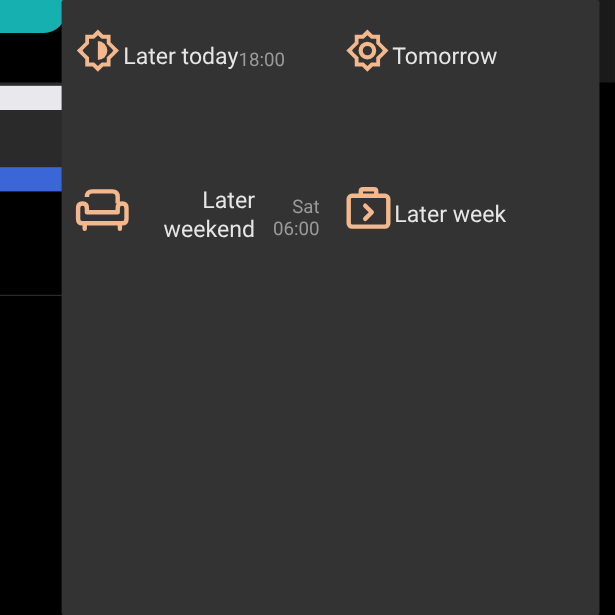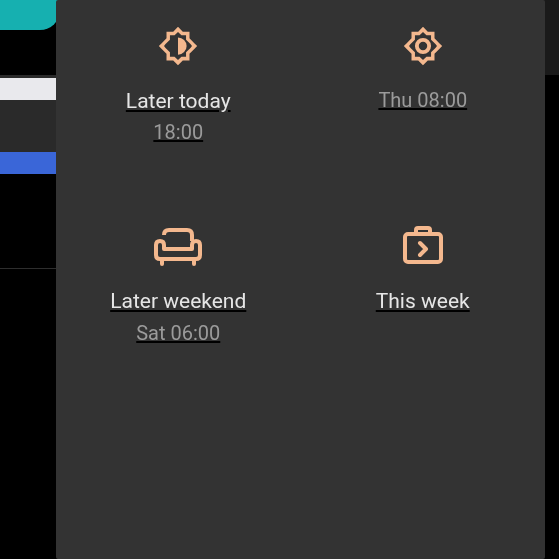--- a/index.html
+++ b/index.html
@@ -49,47 +49,46 @@
 
   .grid {
     display: grid;
     grid-template-columns: 1fr 1fr;
     row-gap: 78px;
     column-gap: 0;
   }
 
   .option {
     display: flex;
-    flex-direction: column;
+    flex-direction: row;
     align-items: center;
     justify-content: flex-start;
-    text-align: left;
+    text-align: right;
     cursor: pointer;
     padding: 0 10px;
-    text-decoration: underline;
   }
 
   .icon-wrap {
     height: 48px;
     display: flex; align-items: center; justify-content: center;
     margin-bottom: 18px;
   }
   .icon-wrap svg { display: block; }
 
   .label {
     color: #e6e6e6;
     font-size: 21px;
     font-weight: 400;
     line-height: 1.25;
     margin-bottom: 6px;
     white-space: pre-line;
   }
   .sublabel {
     color: #9b9b9b;
-    font-size: 20px;
+    font-size: 17px;
     font-weight: 400;
   }
 
   .accent-fill { fill: #f4b88e; }
   .accent-stroke { stroke: #f4b88e; }
 </style>
 </head>
 <body>
 
 <div class="bg">
@@ -117,21 +116,21 @@
     </div>
 
     <div class="option">
       <div class="icon-wrap">
         <svg width="46" height="46" viewBox="0 0 24 24">
           <path class="accent-fill" d="M12 2 L14.5 4.5 L18 4.5 L18 8 L20.5 10.5 L22 12 L20.5 13.5 L18 16 L18 19.5 L14.5 19.5 L12 22 L9.5 19.5 L6 19.5 L6 16 L3.5 13.5 L2 12 L3.5 10.5 L6 8 L6 4.5 L9.5 4.5 Z
                  M12 4.7 L10.2 6.4 L7.8 6.4 L7.8 8.8 L5.5 11 L4.7 12 L5.5 13 L7.8 15.2 L7.8 17.6 L10.2 17.6 L12 19.3 L13.8 17.6 L16.2 17.6 L16.2 15.2 L18.5 13 L19.3 12 L18.5 11 L16.2 8.8 L16.2 6.4 L13.8 6.4 Z" fill-rule="evenodd"></path>
           <circle cx="12" cy="12" r="3.2" fill="none" class="accent-stroke" stroke-width="2"></circle>
         </svg>
       </div>
-      <div class="sublabel">Thu 08:00</div>
+      <div class="label">Tomorrow</div>
     </div>
 
     <div class="option">
       <div class="icon-wrap">
         <svg width="54" height="42" viewBox="0 0 54 42">
           <g fill="none" class="accent-stroke" stroke-width="4" stroke-linejoin="round">
             <path d="M13 10 Q13 5 18 5 L36 5 Q41 5 41 10 L41 16"></path>
             <path d="M9 16 Q5 16 5 20 L5 30 Q5 34 9 34 L45 34 Q49 34 49 30 L49 20 Q49 16 45 16 Q41 16 41 20 L41 24 L13 24 L13 20 Q13 16 9 16 Z"></path>
           </g>
           <line x1="11" y1="34" x2="11" y2="39" class="accent-stroke" stroke-width="4" stroke-linecap="round"></line>
@@ -145,18 +144,18 @@
     <div class="option">
       <div class="icon-wrap">
         <svg width="48" height="44" viewBox="0 0 48 44">
           <g fill="none" class="accent-stroke" stroke-width="4" stroke-linejoin="round">
             <path d="M17 10 L17 6 Q17 4 19 4 L29 4 Q31 4 31 6 L31 10"></path>
             <rect x="6" y="10" width="36" height="28" rx="3"></rect>
           </g>
           <path d="M21 19 L27 25 L21 31" fill="none" class="accent-stroke" stroke-width="4" stroke-linecap="round" stroke-linejoin="round"></path>
         </svg>
       </div>
-      <div class="label">This week</div>
+      <div class="label">Later week</div>
     </div>
 
 
   </div>
 </div>
 
 </body></html>

